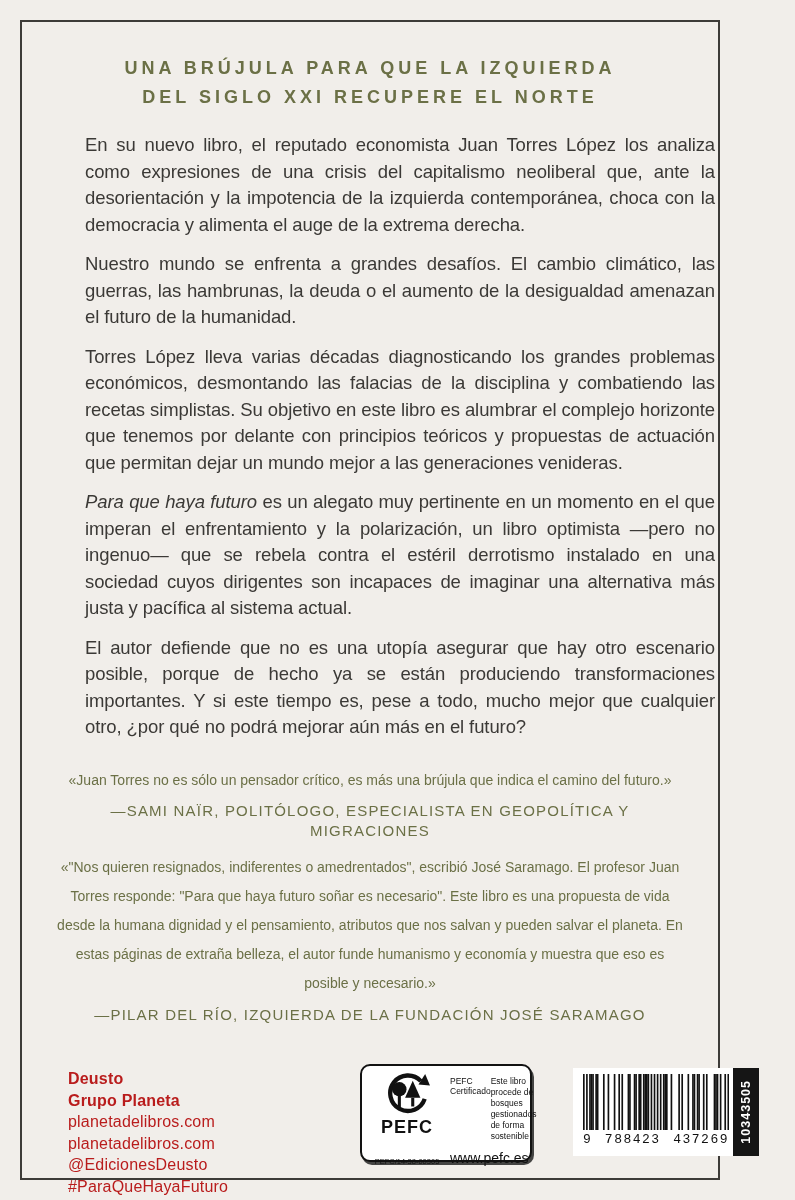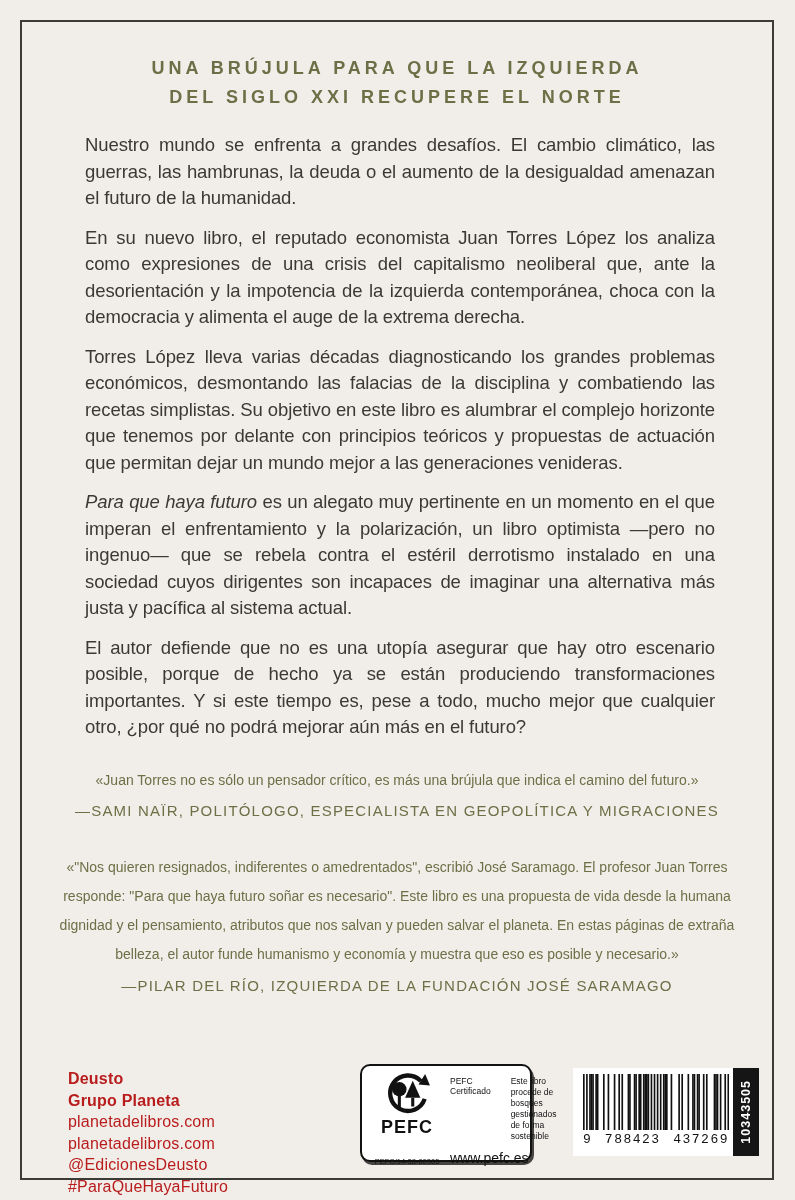--- a/index.html
+++ b/index.html
@@ -9,21 +9,21 @@
     --frame:#3d3b38;
   }
   html,body{margin:0;padding:0;}
   body{
     width:795px;height:1200px;position:relative;overflow:hidden;
     background:var(--bg);
     font-family:"Liberation Sans", sans-serif;
     -webkit-font-smoothing:antialiased;
   }
   .frame{
-    position:absolute;left:20px;top:20px;width:754px;height:1160px;
+    position:absolute;left:20px;top:20px;width:700px;height:1160px;
     border:2px solid var(--frame);box-sizing:border-box;
   }
   
   .tagline{
     position:absolute;top:32px;left:0;right:0;text-align:center;
     color:var(--green);font-size:18px;font-weight:600;
     letter-spacing:4px;line-height:29px;
   }
   
   .synopsis{
@@ -55,21 +55,21 @@
     background:#ffffff;border:2px solid #121212;border-radius:10px;
     box-sizing:border-box;padding:7px 8px 5px 8px;
     box-shadow:2px 3px 0 rgba(25,25,25,.8);
     display:grid;grid-template-columns:74px 1fr;grid-template-rows:1fr auto;
     column-gap:6px;color:#111;
   }
   .pefc-logo-cell{display:flex;flex-direction:column;align-items:center;justify-content:flex-start;}
   .pefc-word{font-weight:bold;font-size:18px;letter-spacing:1px;line-height:18px;margin-top:1px;}
   .pefc-right{display:flex;flex-direction:row;justify-content:flex-start;padding-top:3px;}
   .pefc-title{font-size:8.5px;margin-bottom:10px;}
-  .pefc-desc{font-size:8.5px;line-height:11px;margin-left:20px;}
+  .pefc-desc{font-size:8.5px;line-height:11px;}
   .pefc-foot{font-size:7.5px;align-self:end;}
   .pefc-foot.code{grid-column:1;text-align:center;margin-top:3px;}
   .pefc-foot.url{grid-column:2;font-size:14px;margin-top:8px;}
   
   .barcode{
     position:absolute;left:551px;top:1046px;width:186px;height:88px;
     background:#ffffff;display:flex;box-sizing:border-box;
   }
   .barcode-main{
     flex:1;display:flex;flex-direction:column;box-sizing:border-box;
@@ -95,22 +95,22 @@
 <body>
 
 <div class="frame">
 
   <div class="tagline">
     <div>UNA BRÚJULA PARA QUE LA IZQUIERDA</div>
     <div>DEL SIGLO XXI RECUPERE EL NORTE</div>
   </div>
 
   <div class="synopsis">
+    <p>En su nuevo libro, el reputado economista Juan Torres López los analiza como expresiones de una crisis del capitalismo neoliberal que, ante la desorientación y la impotencia de la izquierda contemporánea, choca con la democracia y alimenta el auge de la extrema derecha.</p>
     <p>Nuestro mundo se enfrenta a grandes desafíos. El cambio climático, las guerras, las hambrunas, la deuda o el aumento de la desigualdad amenazan el futuro de la humanidad.</p>
-    <p>En su nuevo libro, el reputado economista Juan Torres López los analiza como expresiones de una crisis del capitalismo neoliberal que, ante la desorientación y la impotencia de la izquierda contemporánea, choca con la democracia y alimenta el auge de la extrema derecha.</p>
     <p>Torres López lleva varias décadas diagnosticando los grandes problemas económicos, desmontando las falacias de la disciplina y combatiendo las recetas simplistas. Su objetivo en este libro es alumbrar el complejo horizonte que tenemos por delante con principios teóricos y propuestas de actuación que permitan dejar un mundo mejor a las generaciones venideras.</p>
     <p><em>Para que haya futuro</em><span> es un alegato muy pertinente en un momento en el que imperan el enfrentamiento y la polarización, un libro optimista —pero no ingenuo— que se rebela contra el estéril derrotismo instalado en una sociedad cuyos dirigentes son incapaces de imaginar una alternativa más justa y pacífica al sistema actual.</span></p>
     <p>El autor defiende que no es una utopía asegurar que hay otro escenario posible, porque de hecho ya se están produciendo transformaciones importantes. Y si este tiempo es, pese a todo, mucho mejor que cualquier otro, ¿por qué no podrá mejorar aún más en el futuro?</p>
   </div>
 
   <div class="quote quote-1">
     <div class="qtext">«Juan Torres no es sólo un pensador crítico, es más una brújula que indica el camino del futuro.»</div>
     <div class="qattr">—SAMI NAÏR, POLITÓLOGO, ESPECIALISTA EN GEOPOLÍTICA Y MIGRACIONES</div>
   </div>
 

